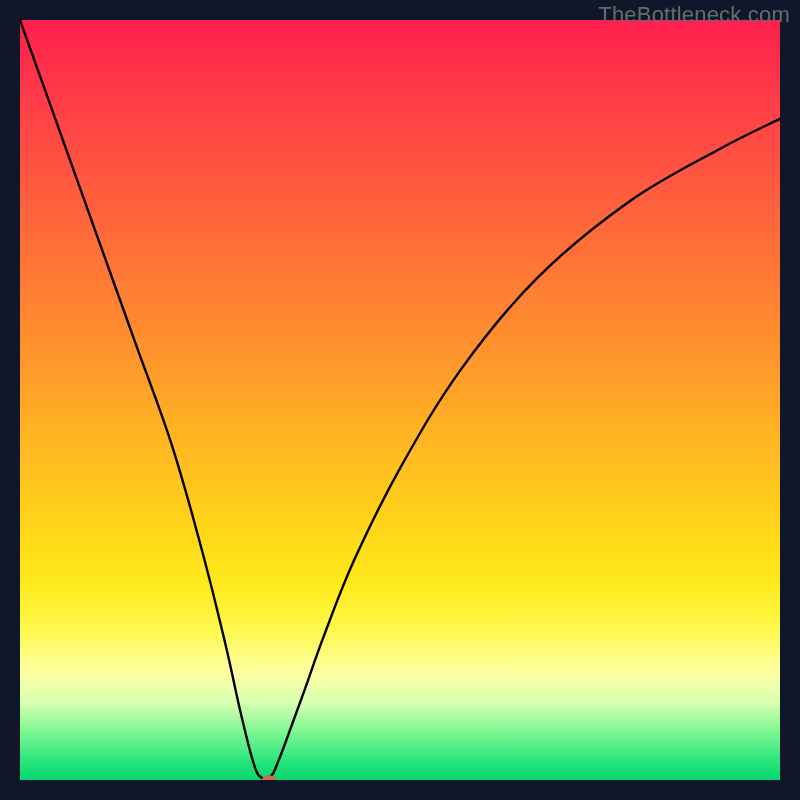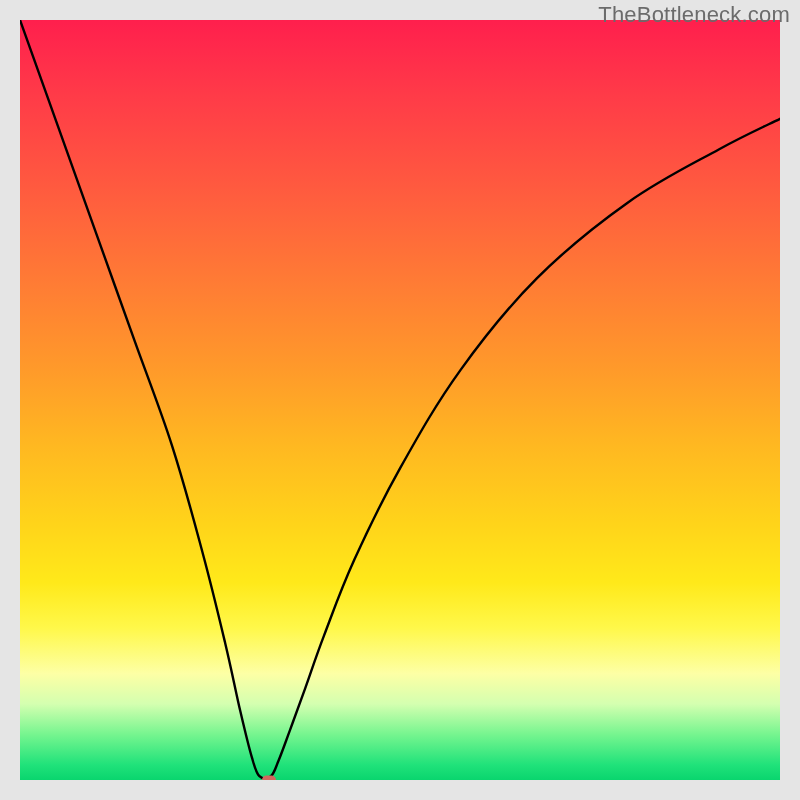--- a/index.html
+++ b/index.html
@@ -8,21 +8,21 @@
     width: 800px;
     height: 800px;
     overflow: hidden;
     background: #000;
     font-family: Arial, Helvetica, sans-serif;
   }
   .frame {
     position: relative;
     width: 800px;
     height: 800px;
-    background: #e5e5e5;
+    background: #0f172a;
   }
   .watermark {
     position: absolute;
     top: 2px;
     right: 10px;
     color: #6b6b6b;
     font-size: 22px;
     font-weight: 400;
     letter-spacing: 0.2px;
     user-select: none;

